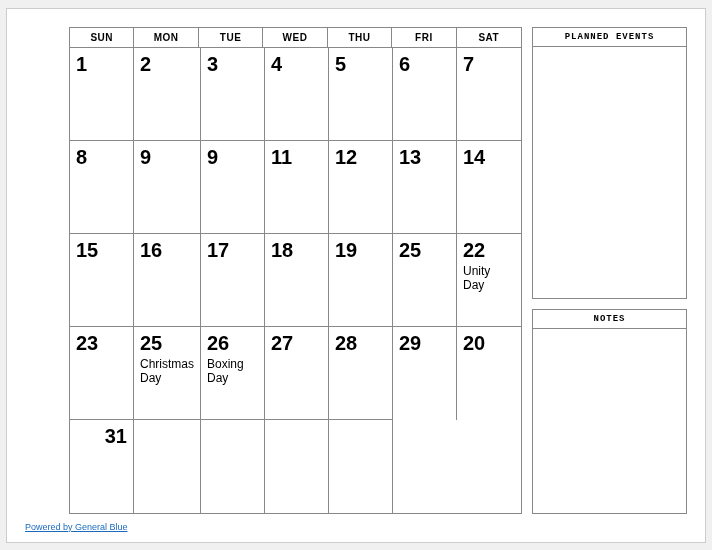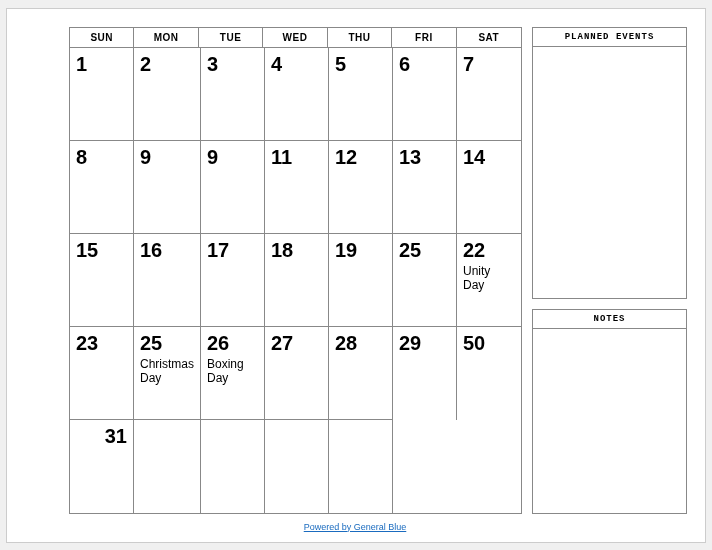--- a/index.html
+++ b/index.html
@@ -118,21 +118,21 @@
       border-bottom: 1px solid #888;
       color: #000;
     }
     .side-box-content {
       flex: 1;
       min-height: 60px;
     }
     .planned-events-box { flex: 2; }
     .notes-box { flex: 1.5; }
     .powered-by {
-      text-align: center;
+      text-align: left;
       font-size: 9px;
       margin-top: 8px;
       padding-right: 2px;
     }
     .powered-by a {
       color: #1a6bbf;
       text-decoration: underline;
     }
   </style>
 </head>
@@ -229,21 +229,21 @@
           <div class="day-cell">
             <div class="day-number">27</div>
           </div>
           <div class="day-cell">
             <div class="day-number">28</div>
           </div>
           <div class="day-cell" style="border-bottom: none;">
             <div class="day-number">29</div>
           </div>
           <div class="day-cell" style="border-bottom: none;">
-            <div class="day-number">50</div>
+            <div class="day-number">20</div>
           </div>
           <div class="day-cell" style="border-bottom: none;">
             <div class="day-number">31</div>
           </div>
           <div class="day-cell empty" style="border-bottom: none;"></div>
           <div class="day-cell empty" style="border-bottom: none;"></div>
           <div class="day-cell empty" style="border-bottom: none;"></div>
           <div class="day-cell empty" style="border-bottom: none;"></div>
         </div>
     </div>

